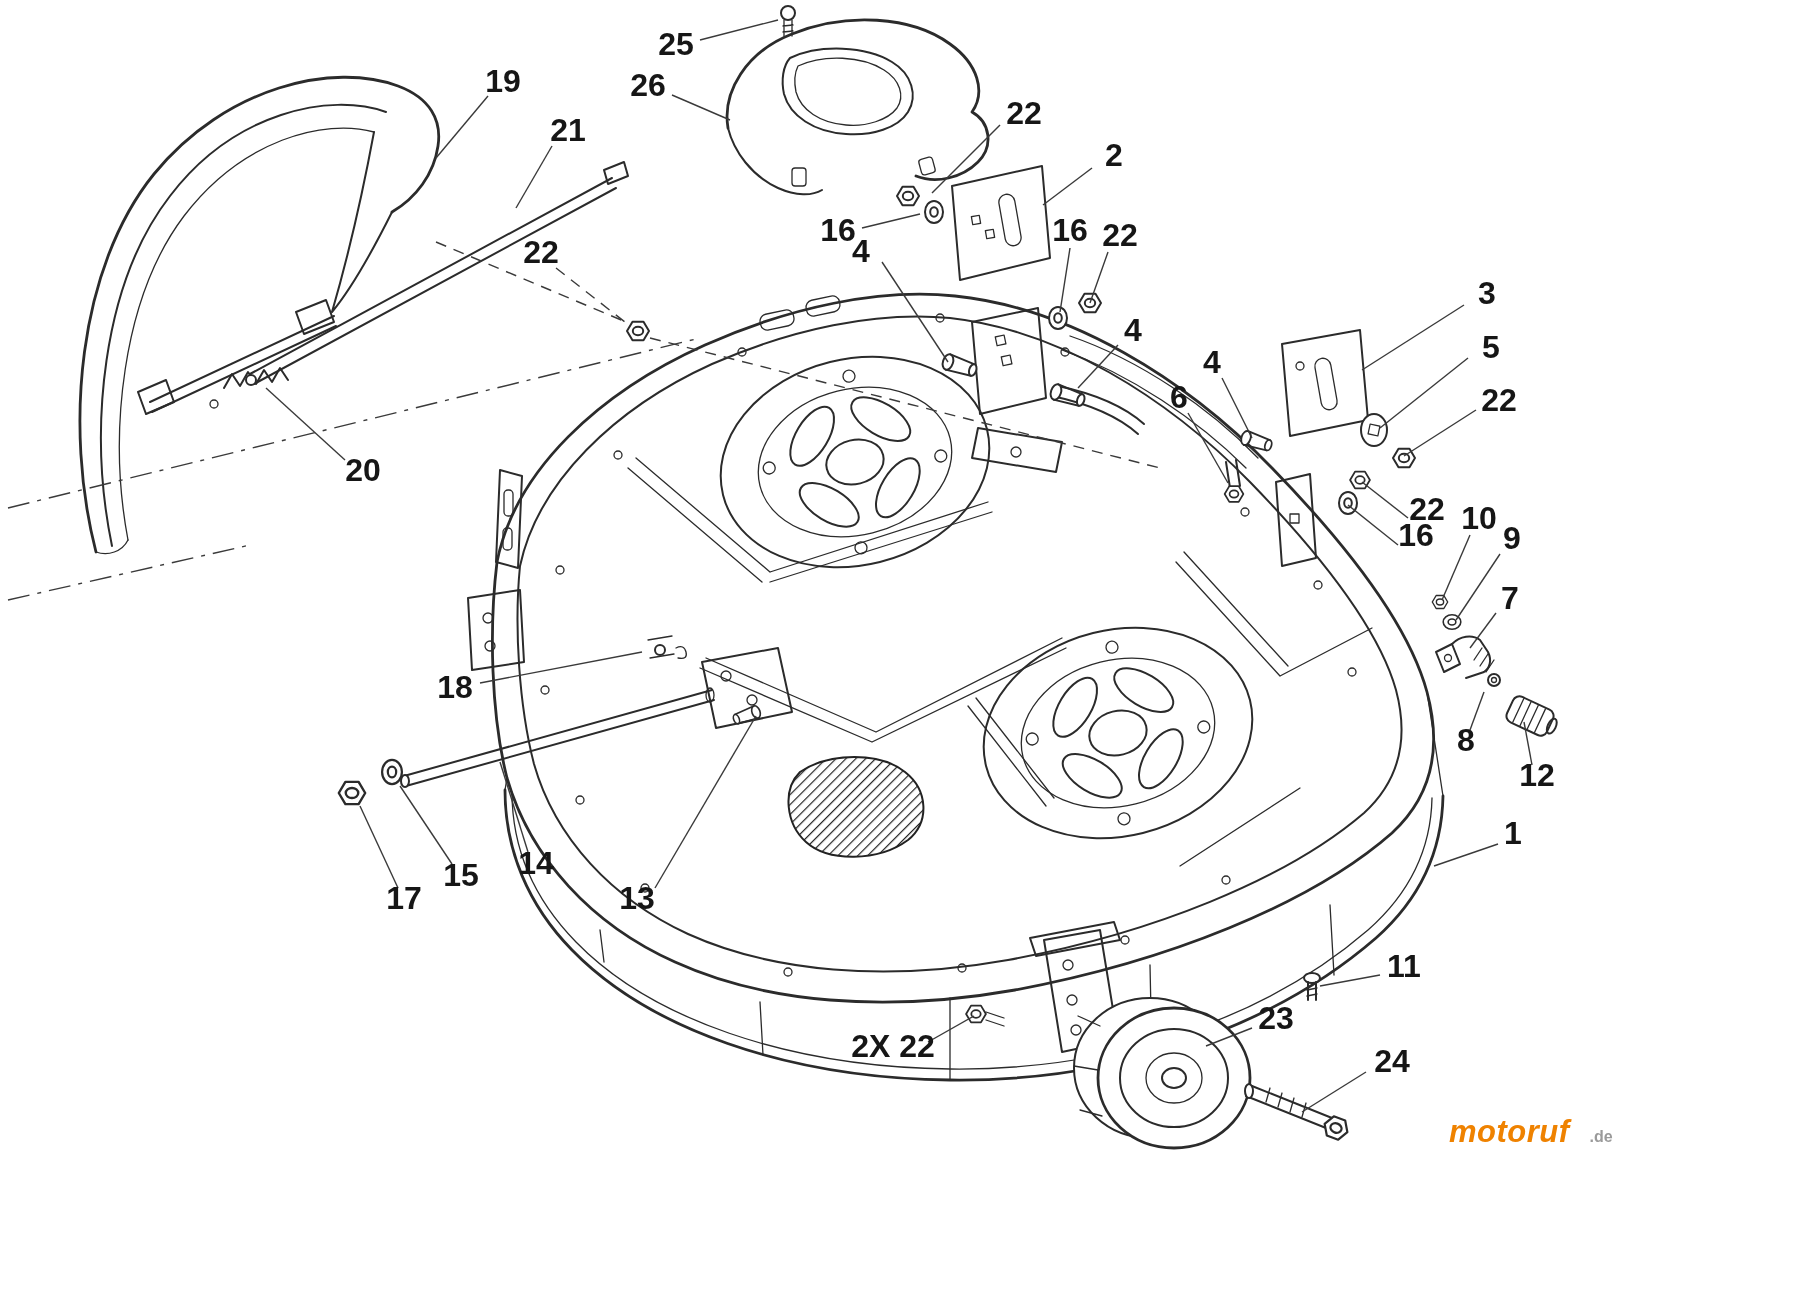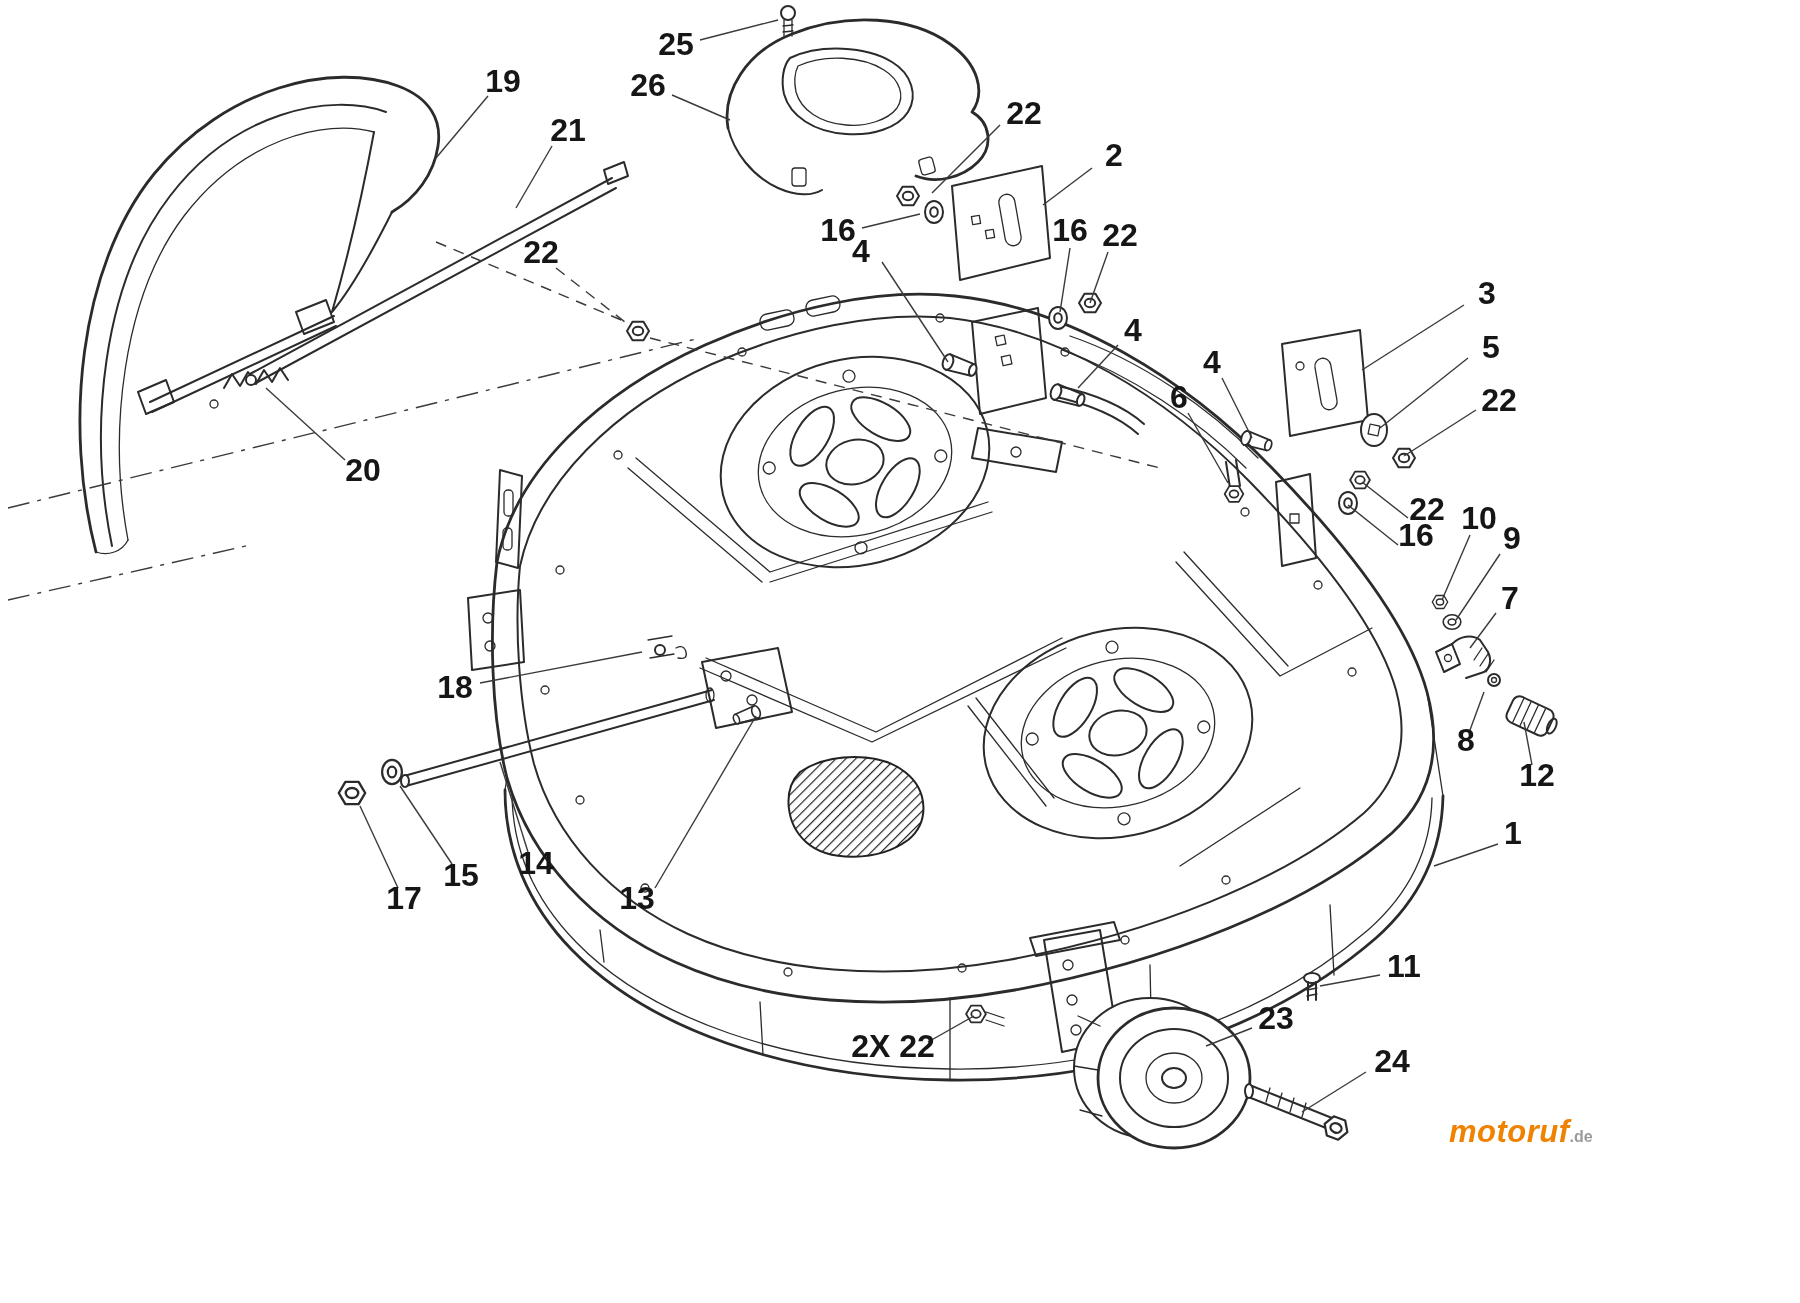--- a/index.html
+++ b/index.html
@@ -11,21 +11,21 @@
   .thick{stroke-width:2.8;}
   .fillw{fill:#ffffff;}
   .leader{stroke:#3a3a3a;stroke-width:1.4;fill:none;}
   .dashed{stroke-dasharray:11 8;}
   .dashdot{stroke-dasharray:22 8 4 8;}
   .callout{font-family:"Liberation Sans",sans-serif;font-size:32px;font-weight:600;
            fill:#161616;text-anchor:middle;dominant-baseline:middle;}
   .watermark{position:absolute;left:1437px;top:1114px;white-space:nowrap;
              font-family:"Liberation Sans",sans-serif;font-weight:bold;}
   .wm-brand{font-size:31px;font-style:italic;letter-spacing:.5px;margin-left:12px;}
-  .wm-suffix{font-size:16px;}
+  .wm-suffix{font-size:16px;margin-left:20px;}
 </style>
 </head>
 <body>
 
 <div id="stage">
 <svg width="1800" height="1303" viewBox="0 0 1800 1303">
   <defs>
     <pattern id="hatch" width="7" height="7" patternUnits="userSpaceOnUse" patternTransform="rotate(45)">
       <line x1="0" y1="0" x2="0" y2="7" stroke="#222" stroke-width="2.4"></line>
     </pattern>

